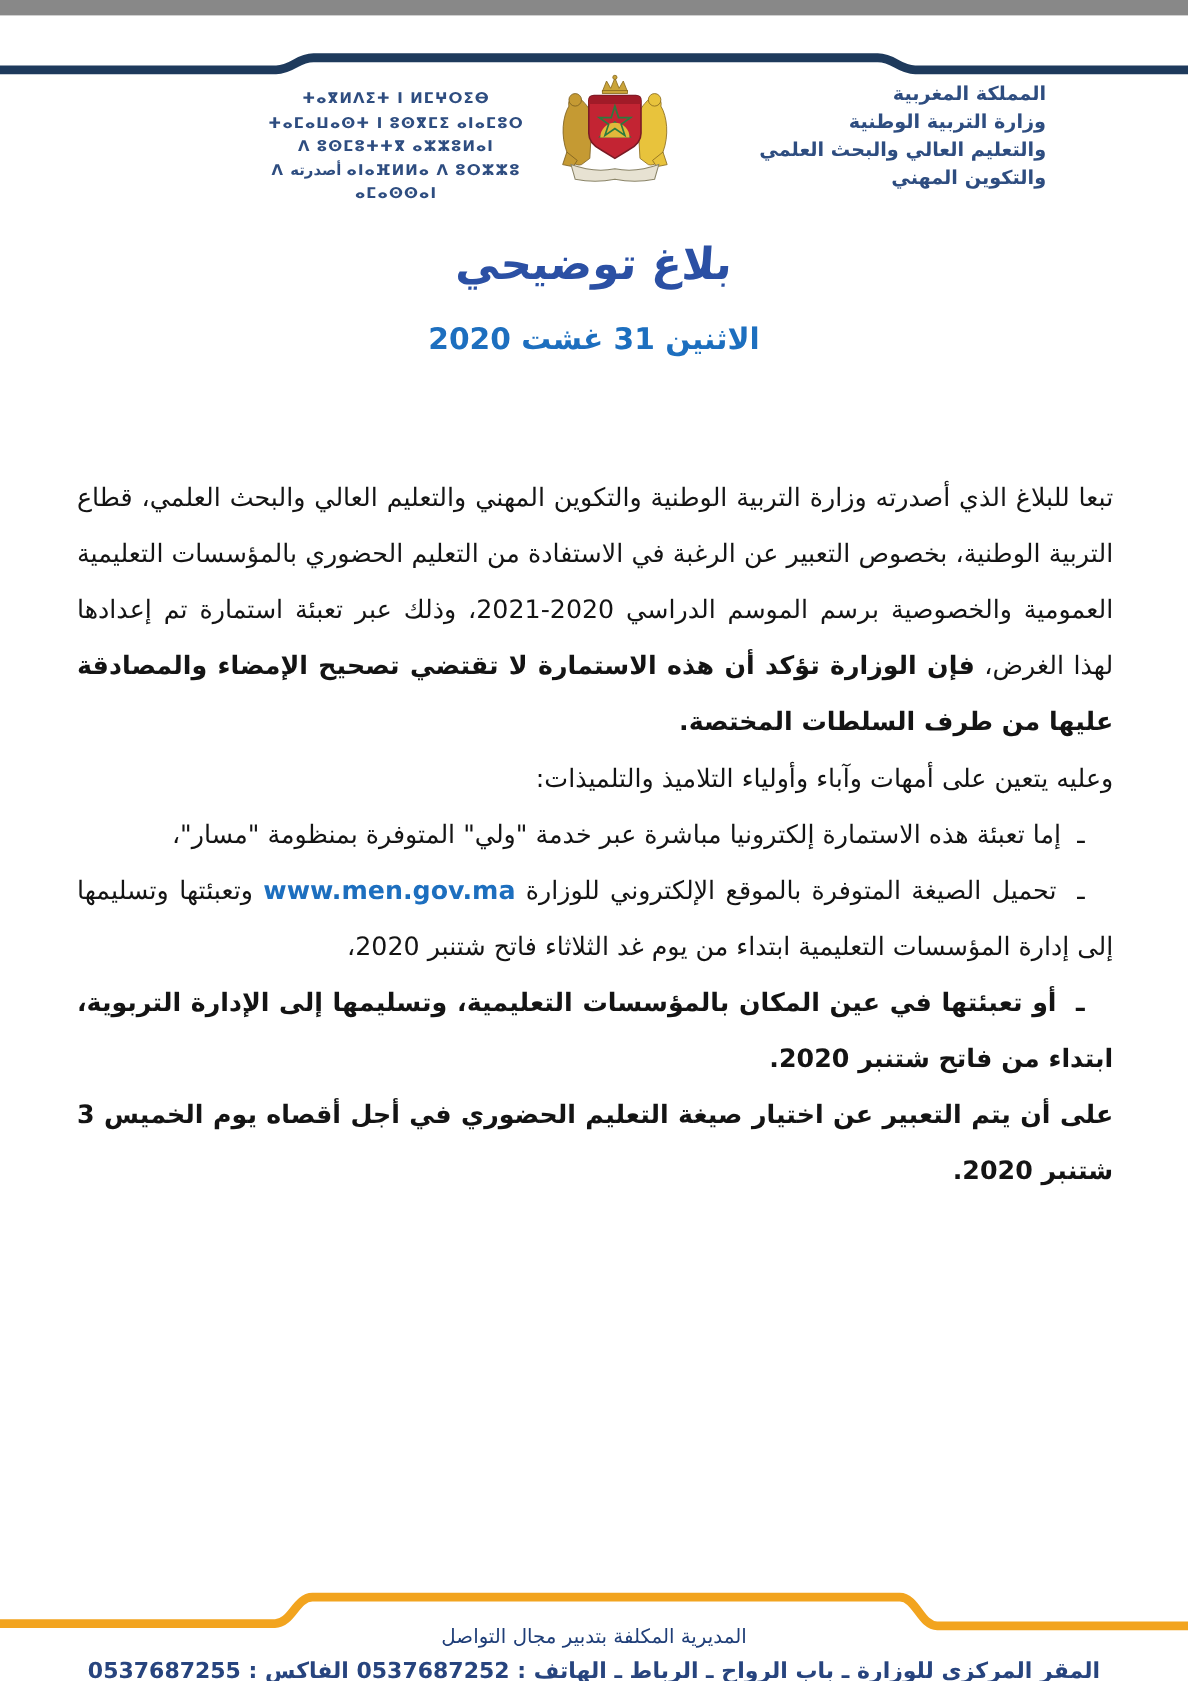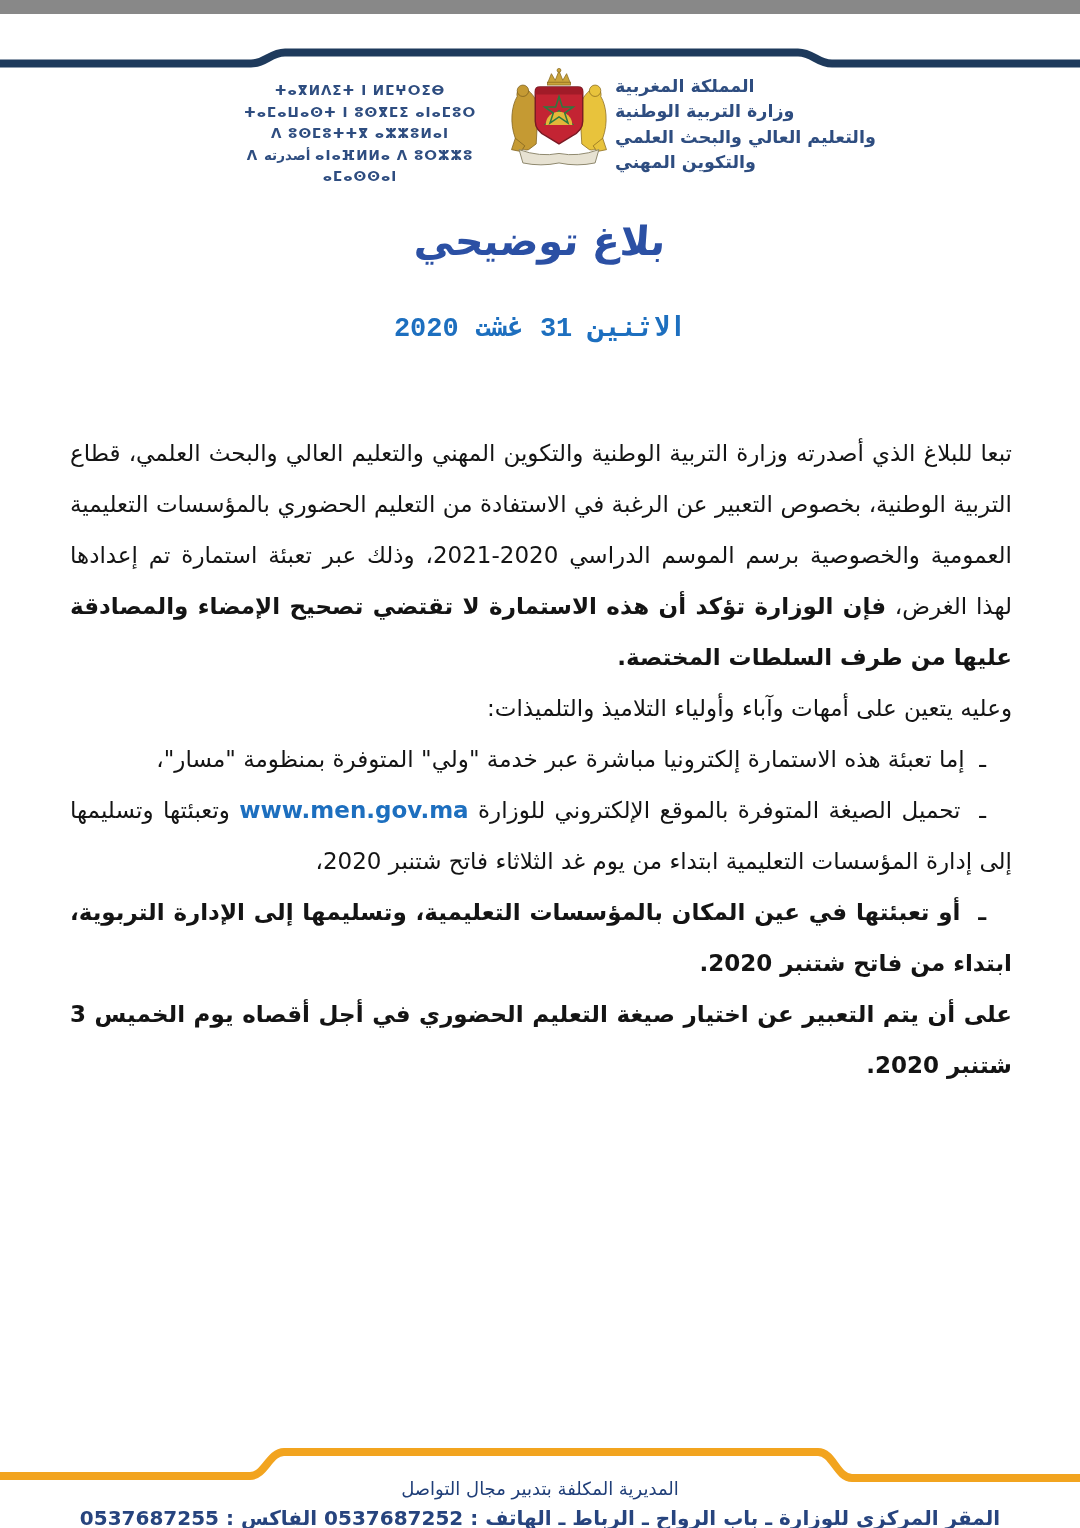--- a/index.html
+++ b/index.html
@@ -12,34 +12,33 @@
   .top-swoosh { position:absolute; top:0; left:0; }
   
   .tifinagh {
     position:absolute; left:222px; top:66px; width:276px;
     text-align:center; color:#2e4d80; font-weight:bold;
     font-size:13.5px; line-height:1.6; letter-spacing:1px;
   }
   .emblem { position:absolute; left:502px; top:52px; width:114px; height:116px; }
   .ministry {
     position:absolute; left:615px; top:60px; width:336px;
-    direction:rtl; text-align:left; color:#2e4d80; font-weight:bold;
+    direction:rtl; text-align:right; color:#2e4d80; font-weight:bold;
     font-size:17.5px; line-height:1.45;
   }
   
   .doc-title {
     position:absolute; top:204px; left:0; width:100%;
     text-align:center; color:#2b50a4; font-weight:bold; font-size:40px;
     transform:skewX(-4deg);
   }
   .doc-date {
-    position:absolute; top:297px; left:0; width:100%;
+    position:absolute; top:279px; left:0; width:100%;
     text-align:center; color:#1d6fbf; font-weight:bold; font-size:27px;
     direction:rtl;
-    font-family:Liberation Mono, monospace;
   }
   
   .body-text {
     position:absolute; top:414px; right:68px; left:70px;
     direction:rtl; text-align:justify; color:#141414;
     font-size:23px; line-height:51px;
   }
   .body-text p { margin:0; }
   .emph {
     font-weight:bold; 

